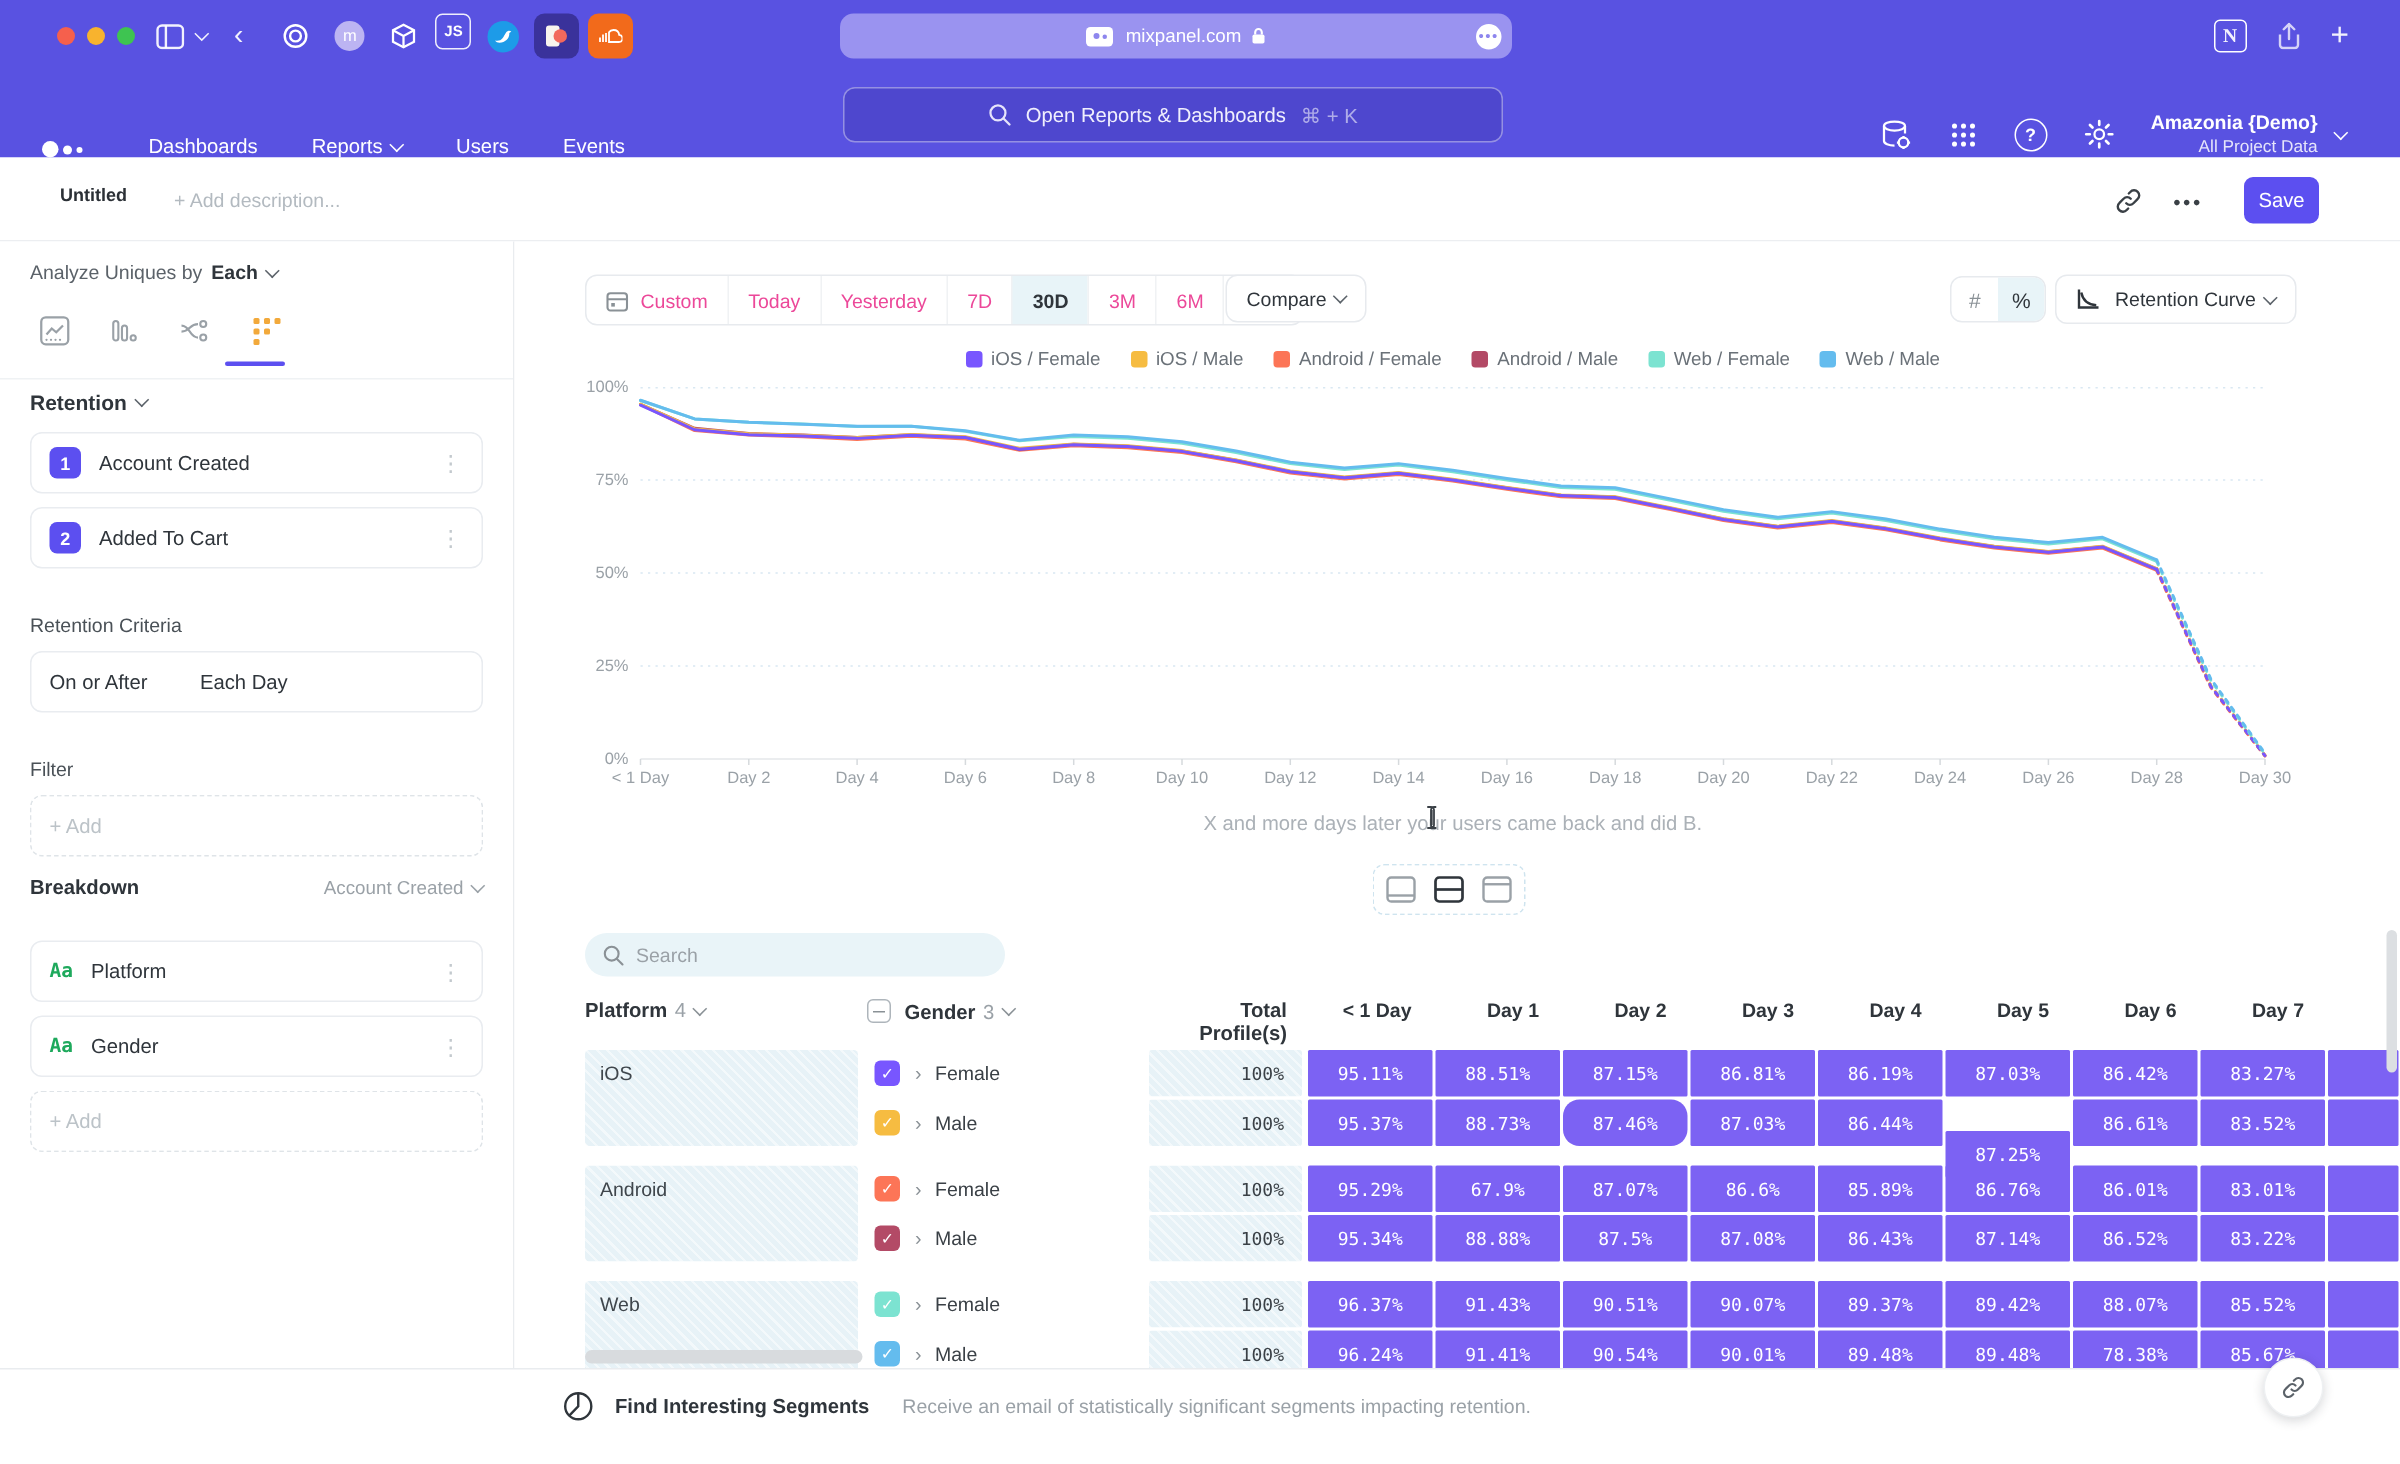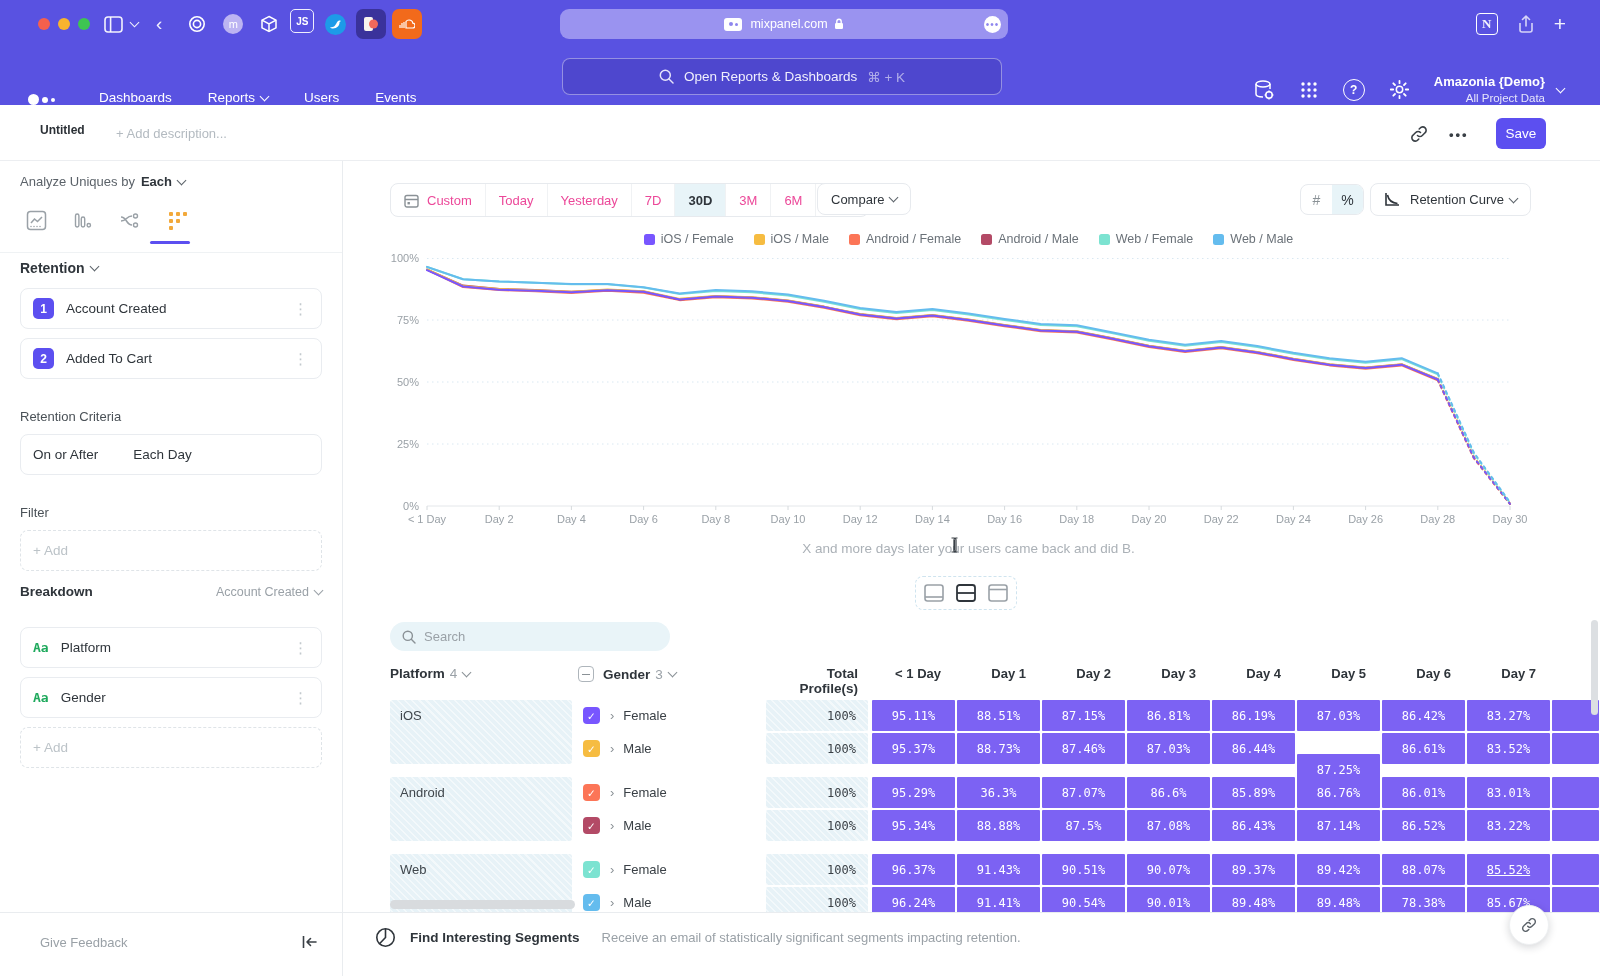--- a/index.html
+++ b/index.html
@@ -549,38 +549,38 @@
           <div class="vcell" style="left: 1124px; top: 0px;">83.27%</div>
           <div class="vcell" style="left: 1209px; top: 0px; width: 47px;"></div>
           <div class="gcell" style="top: 33px;">
             <span class="cbox" style="background: rgb(246, 188, 65);">✓</span>
             <span class="rowx">›</span>
             <span>Male</span>
           </div>
           <div class="totcell" style="top: 33px;">100%</div>
           <div class="vcell" style="left: 529px; top: 33px;">95.37%</div>
           <div class="vcell" style="left: 614px; top: 33px;">88.73%</div>
-          <div class="vcell" style="left: 699px; top: 33px;">87.46%</div>
+          <div class="vcell" style="left: 699px; top: 33px; border-radius: 11px;">87.46%</div>
           <div class="vcell" style="left: 784px; top: 33px;">87.03%</div>
           <div class="vcell" style="left: 869px; top: 33px;">86.44%</div>
           <div class="vcell" style="left: 954px; top: 33px; margin-top: 21px;">87.25%</div>
           <div class="vcell" style="left: 1039px; top: 33px;">86.61%</div>
           <div class="vcell" style="left: 1124px; top: 33px;">83.52%</div>
           <div class="vcell" style="left: 1209px; top: 33px; width: 47px;"></div>
         </div>
         <div class="grp" style="top: 616px; height: 64px;">
           <div class="pcell" style="top: 0px; height: 64px;">Android</div>
           <div class="gcell" style="top: 0px;">
             <span class="cbox" style="background: rgb(252, 117, 87);">✓</span>
             <span class="rowx">›</span>
             <span>Female</span>
           </div>
           <div class="totcell" style="top: 0px;">100%</div>
           <div class="vcell" style="left: 529px; top: 0px;">95.29%</div>
-          <div class="vcell" style="left: 614px; top: 0px;">36.3%</div>
+          <div class="vcell" style="left: 614px; top: 0px;">67.9%</div>
           <div class="vcell" style="left: 699px; top: 0px;">87.07%</div>
           <div class="vcell" style="left: 784px; top: 0px;">86.6%</div>
           <div class="vcell" style="left: 869px; top: 0px;">85.89%</div>
           <div class="vcell" style="left: 954px; top: 0px;">86.76%</div>
           <div class="vcell" style="left: 1039px; top: 0px;">86.01%</div>
           <div class="vcell" style="left: 1124px; top: 0px;">83.01%</div>
           <div class="vcell" style="left: 1209px; top: 0px; width: 47px;"></div>
           <div class="gcell" style="top: 33px;">
             <span class="cbox" style="background: rgb(179, 74, 102);">✓</span>
             <span class="rowx">›</span>
@@ -605,21 +605,21 @@
             <span>Female</span>
           </div>
           <div class="totcell" style="top: 0px;">100%</div>
           <div class="vcell" style="left: 529px; top: 0px;">96.37%</div>
           <div class="vcell" style="left: 614px; top: 0px;">91.43%</div>
           <div class="vcell" style="left: 699px; top: 0px;">90.51%</div>
           <div class="vcell" style="left: 784px; top: 0px;">90.07%</div>
           <div class="vcell" style="left: 869px; top: 0px;">89.37%</div>
           <div class="vcell" style="left: 954px; top: 0px;">89.42%</div>
           <div class="vcell" style="left: 1039px; top: 0px;">88.07%</div>
-          <div class="vcell" style="left: 1124px; top: 0px; text-decoration: underline;">85.52%</div>
+          <div class="vcell" style="left: 1124px; top: 0px;">85.52%</div>
           <div class="vcell" style="left: 1209px; top: 0px; width: 47px;"></div>
           <div class="gcell" style="top: 33px;">
             <span class="cbox" style="background: rgb(100, 188, 238);">✓</span>
             <span class="rowx">›</span>
             <span>Male</span>
           </div>
           <div class="totcell" style="top: 33px;">100%</div>
           <div class="vcell" style="left: 529px; top: 33px;">96.24%</div>
           <div class="vcell" style="left: 614px; top: 33px;">91.41%</div>
           <div class="vcell" style="left: 699px; top: 33px;">90.54%</div>
@@ -630,27 +630,20 @@
           <div class="vcell" style="left: 1124px; top: 33px;">85.67%</div>
           <div class="vcell" style="left: 1209px; top: 33px; width: 47px;"></div>
         </div>
       </div>
 
     <div class="hthumb"></div>
     <div class="vthumb"></div>
   </div>
 
   <div class="footer">
-    <div class="f-left">
-      <span style="position:absolute;left:40px;top:22px;color:#9AA1A7;font-size:13px;">Give Feedback</span>
-      <svg width="16" height="14" viewBox="0 0 16 14" fill="none" style="position:absolute;left:302px;top:22px;">
-          <line x1="1.5" y1="1" x2="1.5" y2="13" stroke="#3A4046" stroke-width="1.6"></line>
-          <path d="M14 7H5m0 0l3.5-3.5M5 7l3.5 3.5" stroke="#3A4046" stroke-width="1.6" stroke-linecap="round"></path>
-        </svg>
-    </div>
     <div style="position:absolute;left:375px;top:14px;display:flex;align-items:center;">
       <svg width="21" height="21" viewBox="0 0 21 21" fill="none">
           <circle cx="10.5" cy="10.5" r="8.7" stroke="#2F353B" stroke-width="1.6"></circle>
           <path d="M10.5 1.8v8.7l-6 6.3" stroke="#2F353B" stroke-width="1.6"></path>
         </svg>
       <span style="margin-left:14px;font-size:13.5px;font-weight:700;color:#2F353B;">Find Interesting Segments</span>
       <span style="margin-left:22px;font-size:13px;color:#9AA1A7;">Receive an email of statistically significant segments impacting retention.</span>
     </div>
   </div>
   <div class="float-btn">

